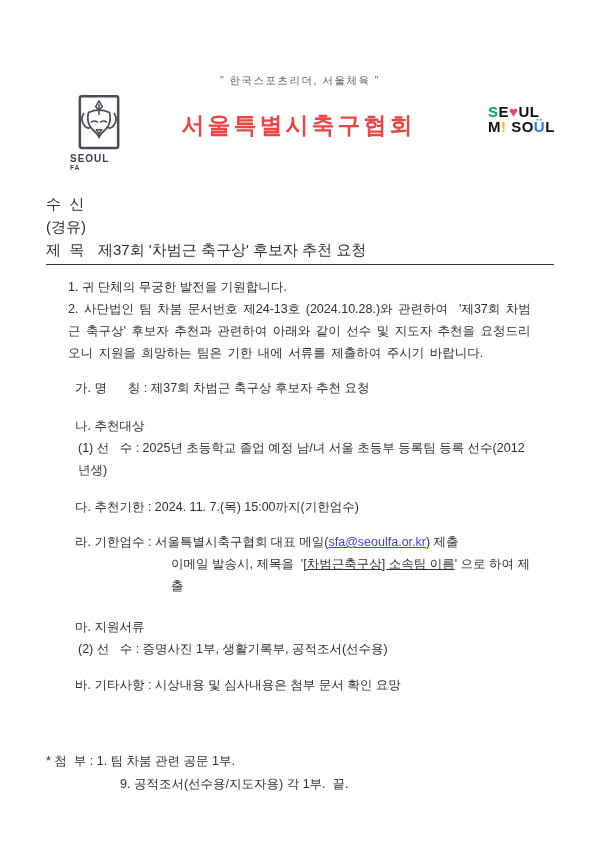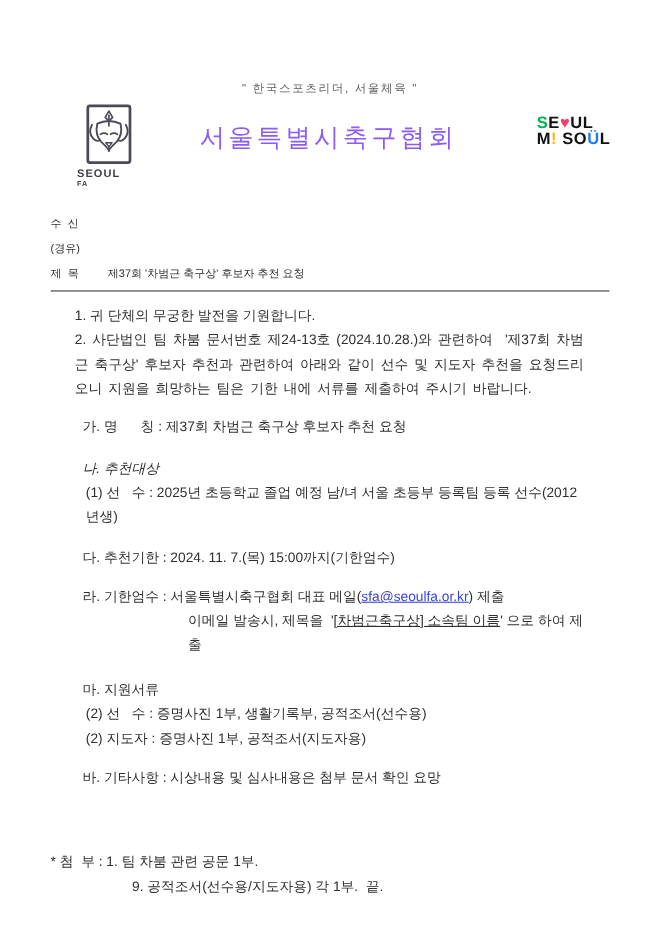--- a/index.html
+++ b/index.html
@@ -26,58 +26,58 @@
     height:84px;
   }
   .fa-logo{width:58px;text-align:left;flex:0 0 auto;}
   .fa-logo svg{display:block;margin:0 auto;}
   .fa-logo .fa-name{font-size:10px;font-weight:bold;letter-spacing:1px;color:#3e3e4a;margin-top:1px;}
   .fa-logo .fa-sub{font-size:6.5px;font-weight:bold;color:#3e3e4a;letter-spacing:1px;}
   .org-title{
     flex:1;
     text-align:center;
     font-size:23px;
-    font-weight:normal;
+    font-weight:bold;
     letter-spacing:3px;
-    color:#8b5cf6;
+    color:#ef4444;
     padding-top:16px;
   }
   .sms-logo{
     flex:0 0 auto;
     width:72px;
     text-align:left;
     padding-top:10px;
     font-weight:800;
     font-size:15px;
     line-height:15px;
     letter-spacing:0.5px;
     color:#111111;
     white-space:nowrap;
     margin-left:19px;
   }
   .c-green{color:#00b14f;}
   .c-pink{color:#f43f6b;}
   .c-yellow{color:#ffb612;}
   .c-blue{color:#1e7bff;}
-  .doc-meta{margin:14px 46px 0 46px;font-size:10px;}
+  .doc-meta{margin:14px 46px 0 46px;font-size:15px;}
   .meta-line{display:flex;line-height:23px;white-space:pre-wrap;}
   .meta-label{flex:0 0 52px;}
   .subject-rule{
     border:none;
     border-top:1.8px solid #3a3a3a;
     margin:3px 0 0 0;
   }
   .doc-body{margin:0 68px;font-size:12.5px;line-height:22px;color:#2f2f2f;}
   .doc-body .line{white-space:pre-wrap;}
   .p-greet{margin-top:11px;}
   .p-intro{margin-top:0;word-spacing:2px;}
   .sec{padding-left:7px;}
   .sub-item{padding-left:10px;}
   .mt-ga{margin-top:13px;}
-  .mt-na{margin-top:16px;font-style:italic;}
+  .mt-na{margin-top:16px;}
   .mt-da{margin-top:15px;}
   .mt-ra{margin-top:13px;}
   .mt-ma{margin-top:19px;}
   .mt-ba{margin-top:14px;}
   .ra-line2{padding-left:103px;white-space:pre-wrap;}
   .email-link{color:#3c46d8;text-decoration:underline;cursor:pointer;}
   .u-seg{text-decoration:underline;}
   .footer-block{margin:54px 46px 0 46px;font-size:12.5px;line-height:23px;}
   .footer-block .line{white-space:pre-wrap;}
   .att-line2{padding-left:74px;}
@@ -142,21 +142,20 @@
     <div class="line sec mt-na">나. 추천대상</div>
     <div class="line sub-item">(1) 선   수 : 2025년 초등학교 졸업 예정 남/녀 서울 초등부 등록팀 등록 선수(2012년생)</div>
 
     <div class="line sec mt-da">다. 추천기한 : 2024. 11. 7.(목) 15:00까지(기한엄수)</div>
 
     <div class="line sec mt-ra"><span>라. 기한엄수 : </span><span>서울특별시축구협회 대표 메일(</span><span class="email-link">sfa@seoulfa.or.kr</span><span>) 제출</span></div>
     <div class="line ra-line2"><span>이메일 발송시, 제목을  '</span><span class="u-seg">[차범근축구상] 소속팀 이름</span><span>' 으로 하여 제출</span></div>
 
     <div class="line sec mt-ma">마. 지원서류</div>
     <div class="line sub-item">(2) 선   수 : 증명사진 1부, 생활기록부, 공적조서(선수용)</div>
-    <div class="line sub-item">(2) 지도자 : 증명사진 1부, 공적조서(지도자용)</div>
 
     <div class="line sec mt-ba">바. 기타사항 : 시상내용 및 심사내용은 첨부 문서 확인 요망</div>
   </div>
 
   <div class="footer-block">
     <div class="line">* 첨  부 : 1. 팀 차붐 관련 공문 1부.</div>
     <div class="line att-line2">9. 공적조서(선수용/지도자용) 각 1부.  끝.</div>
   </div>
 
 </div>

